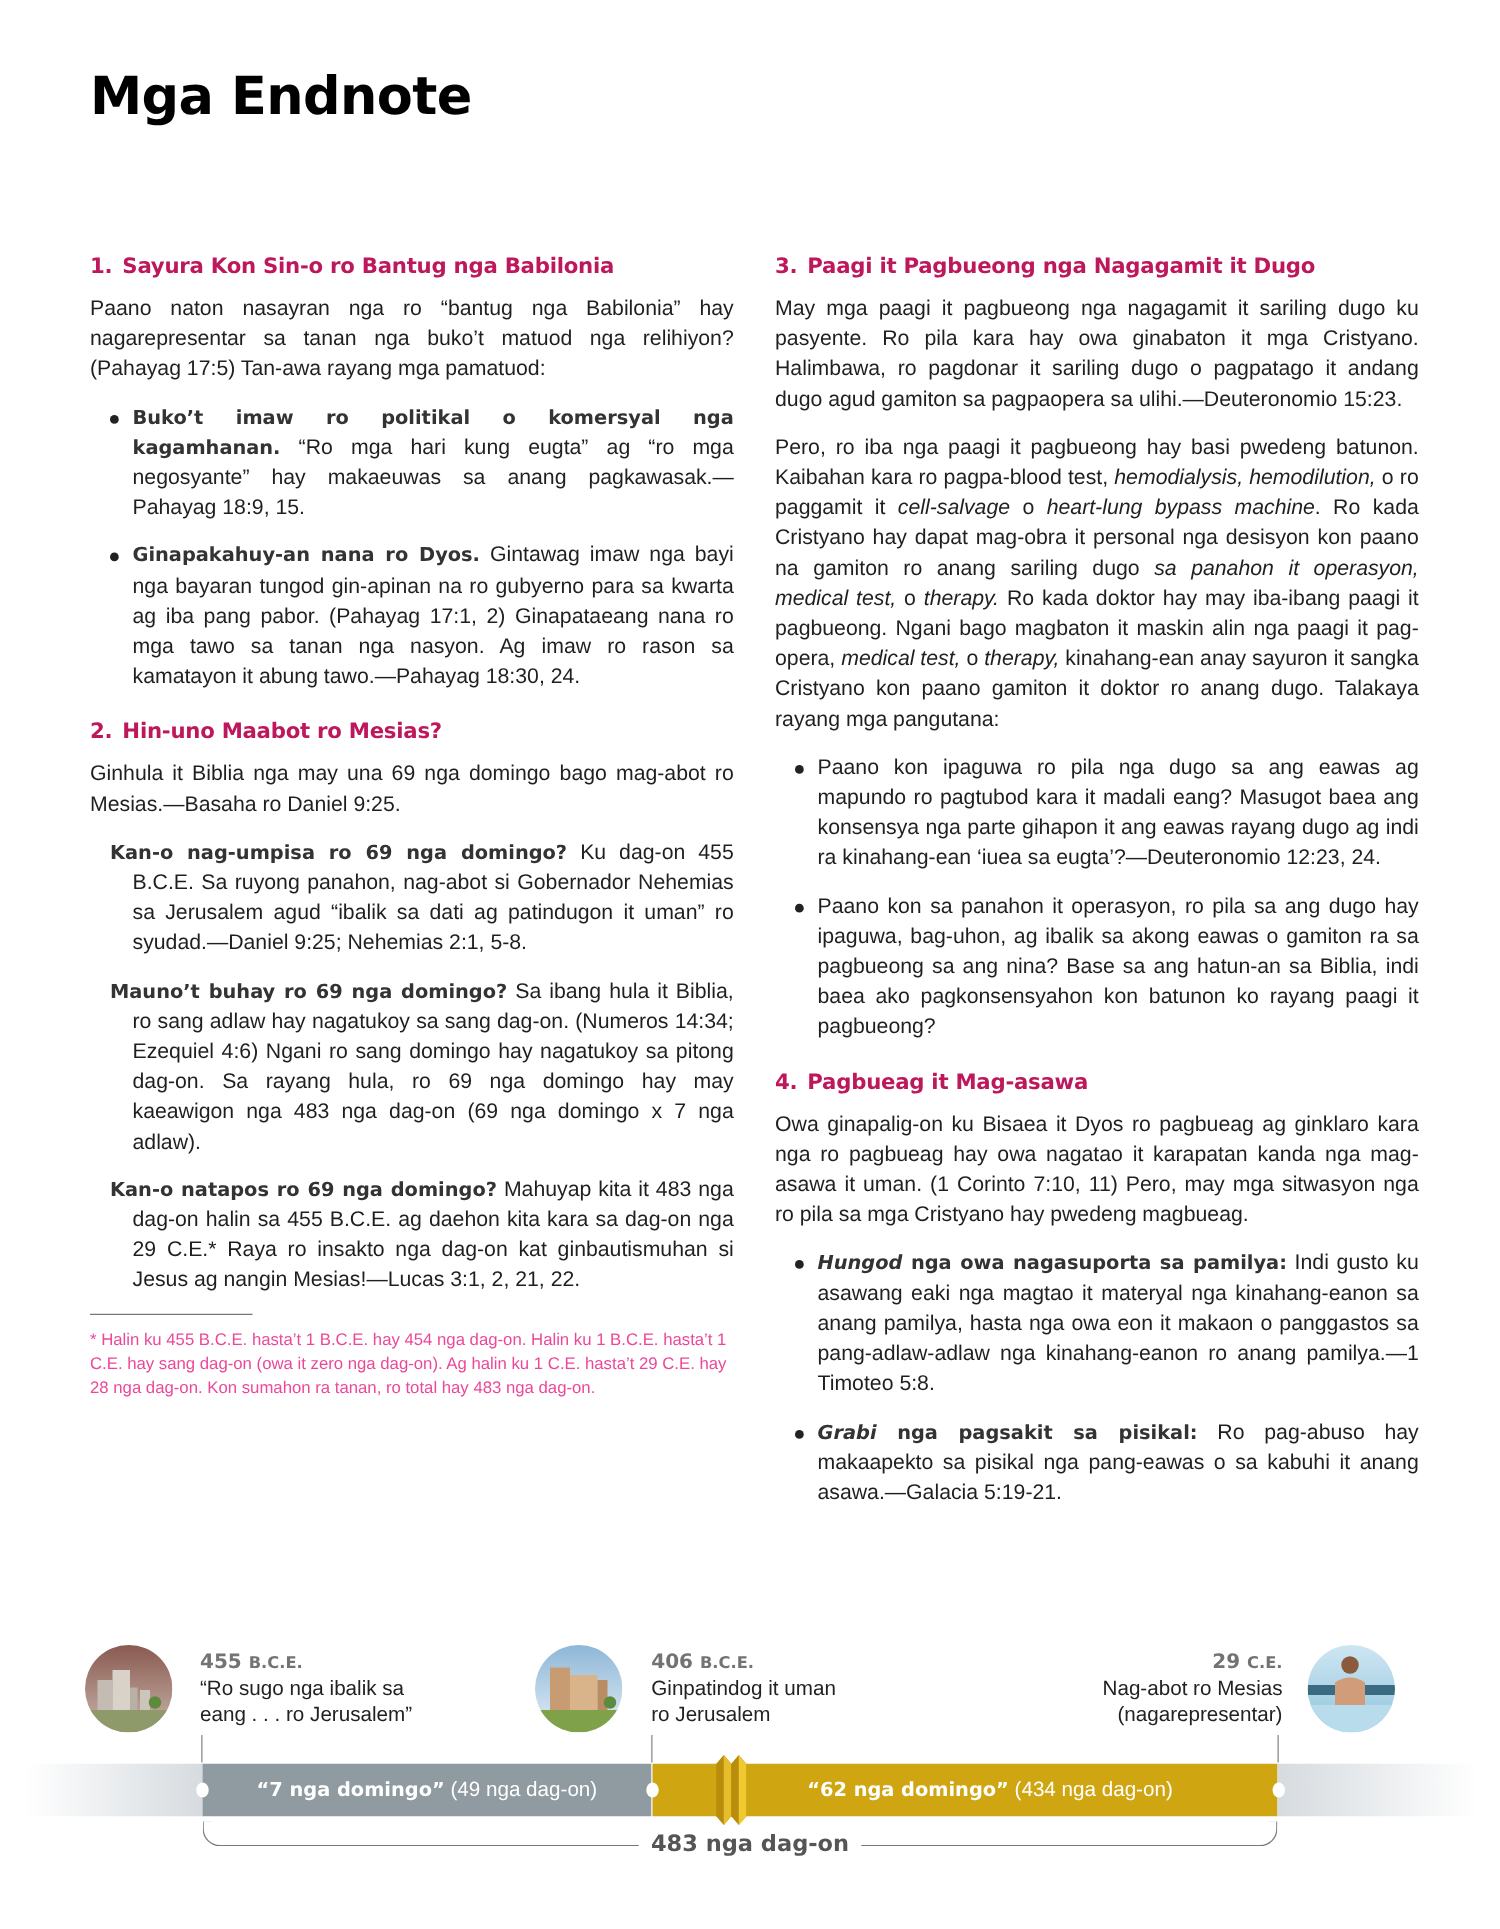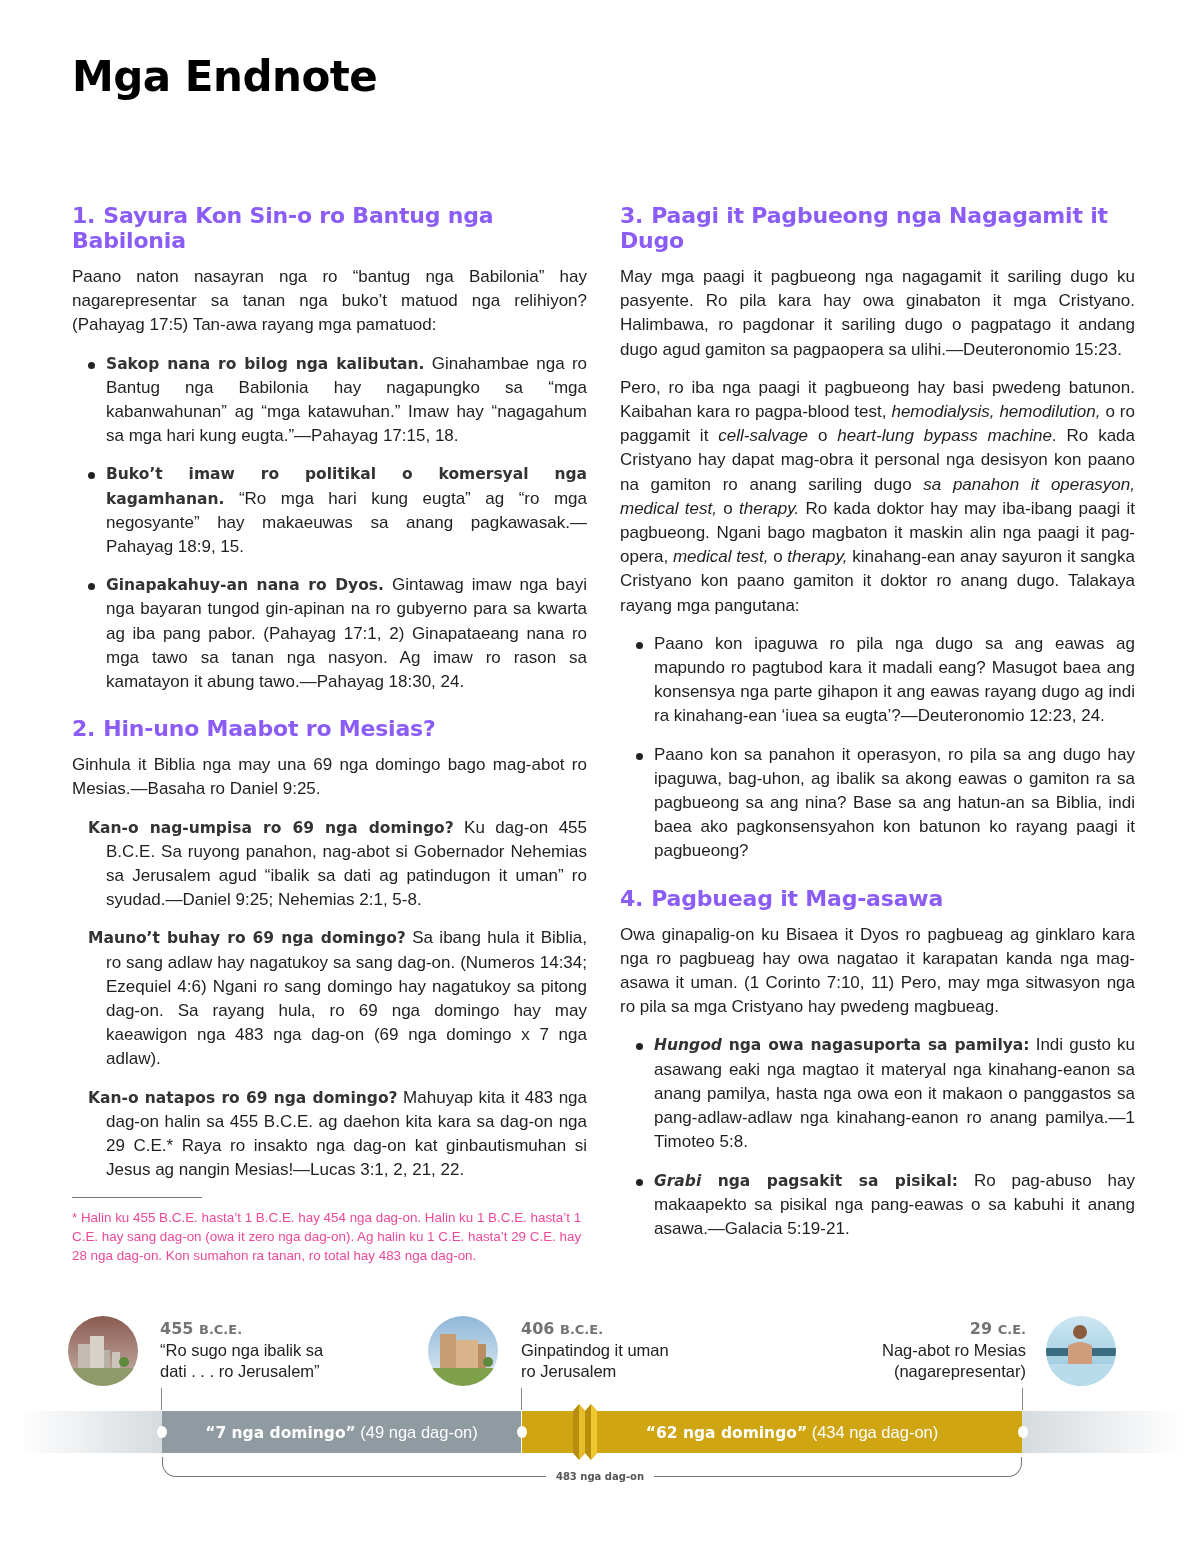--- a/index.html
+++ b/index.html
@@ -11,21 +11,21 @@
       font-family: "DejaVu Sans", sans-serif; font-weight: bold;
       font-size: 42px; letter-spacing: -0.5px; color: #000;
     }
 
     .col { position: absolute; top: 203px; width: 515px; }
     .col-left { left: 72px; }
     .col-right { left: 620px; }
 
     .sec-head {
       font-family: "DejaVu Sans", sans-serif; font-weight: bold;
-      font-size: 22px; color: #8b5cf6; margin-bottom: 12px; letter-spacing: -0.2px;
+      font-size: 17px; color: #be185d; margin-bottom: 12px; letter-spacing: -0.2px;
     }
     .sec-head .num { margin-right: 8px; }
 
     p, li, .qa {
       font-family: "Liberation Sans", sans-serif;
       font-size: 17px; line-height: 24.2px; color: #1f1f1f;
       text-align: justify; hyphens: auto;
     }
     p { margin-bottom: 14px; }
 
@@ -66,37 +66,36 @@
     .dot { position: absolute; top: 126px; width: 10px; height: 12px; border-radius: 50%; background: #fff; }
 
     .fold { position: absolute; left: 569px; top: 104px; width: 34px; height: 56px; }
 
     .brace { position: absolute; left: 162px; top: 157px; width: 860px; height: 20px; border: 1.5px solid #777; border-top: none; border-radius: 0 0 14px 14px; }
     .brace-label {
       position: absolute; left: 0; width: 1200px; top: 165px; text-align: center;
     }
     .brace-label span {
       background: #fff; padding: 0 10px;
-      font-family: "DejaVu Sans", sans-serif; font-weight: bold; font-size: 10px; color: #555;
+      font-family: "DejaVu Sans", sans-serif; font-weight: bold; font-size: 18px; color: #555;
     }
   </style>
 </head>
 <body>
 
 <h1 class="page-title">Mga Endnote</h1>
 
 <div class="col col-left">
 
   <section>
     <h2 class="sec-head">
       <span class="num">1.</span><span>Sayura Kon Sin-o ro Bantug nga Babilonia</span>
     </h2>
     <p>Paano naton nasayran nga ro “bantug nga Babilonia” hay nagarepresentar sa tanan nga buko’t matuod nga relihiyon? (Pahayag 17:5) Tan-awa rayang mga pamatuod:</p>
     <ul class="bullets">
-      <li><span class="lead">Sakop nana ro bilog nga kalibutan.</span><span> Ginahambae nga ro Bantug nga Babilonia hay nagapungko sa “mga kabanwahunan” ag “mga katawuhan.” Imaw hay “nagagahum sa mga hari kung eugta.”—Pahayag 17:15, 18.</span></li>
       <li><span class="lead">Buko’t imaw ro politikal o komersyal nga kagamhanan.</span><span> “Ro mga hari kung eugta” ag “ro mga negosyante” hay makaeuwas sa anang pagkawasak.—Pahayag 18:9, 15.</span></li>
       <li><span class="lead">Ginapakahuy-an nana ro Dyos.</span><span> Gintawag imaw nga bayi nga bayaran tungod gin-apinan na ro gubyerno para sa kwarta ag iba pang pabor. (Pahayag 17:1, 2) Ginapataeang nana ro mga tawo sa tanan nga nasyon. Ag imaw ro rason sa kamatayon it abung tawo.—Pahayag 18:30, 24.</span></li>
     </ul>
   </section>
 
   <section class="sec-gap">
     <h2 class="sec-head">
       <span class="num">2.</span><span>Hin-uno Maabot ro Mesias?</span>
     </h2>
     <p>Ginhula it Biblia nga may una 69 nga domingo bago mag-abot ro Mesias.—Basaha ro Daniel 9:25.</p>
@@ -149,21 +148,21 @@
       <rect x="22" y="20" width="14" height="34" fill="#d8d2c8"></rect>
       <rect x="36" y="34" width="6" height="20" fill="#b8b0a6"></rect>
       <rect x="44" y="36" width="8" height="18" fill="#ccc5bb"></rect>
       <circle cx="56" cy="46" r="5" fill="#5e8a3e"></circle>
       <rect x="0" y="52" width="70" height="18" fill="#8e9a6a"></rect>
     </svg>
   </div>
   <div class="tl-label" style="left:160px; top:18px;">
     <div class="tl-year"><span>455</span> <span class="era">B.C.E.</span></div>
     <div>“Ro sugo nga ibalik sa</div>
-    <div>dati . . . ro Jerusalem”</div>
+    <div>eang . . . ro Jerusalem”</div>
   </div>
   <div class="tl-tick" style="left:161px;"></div>
 
   <div class="tl-img" style="left:428px; top:16px;">
     <svg viewBox="0 0 70 70">
       <defs>
           <linearGradient id="sk2" x1="0" y1="0" x2="0" y2="1">
             <stop offset="0" stop-color="#8eb7d8"></stop>
             <stop offset="1" stop-color="#e4eef4"></stop>
           </linearGradient>

